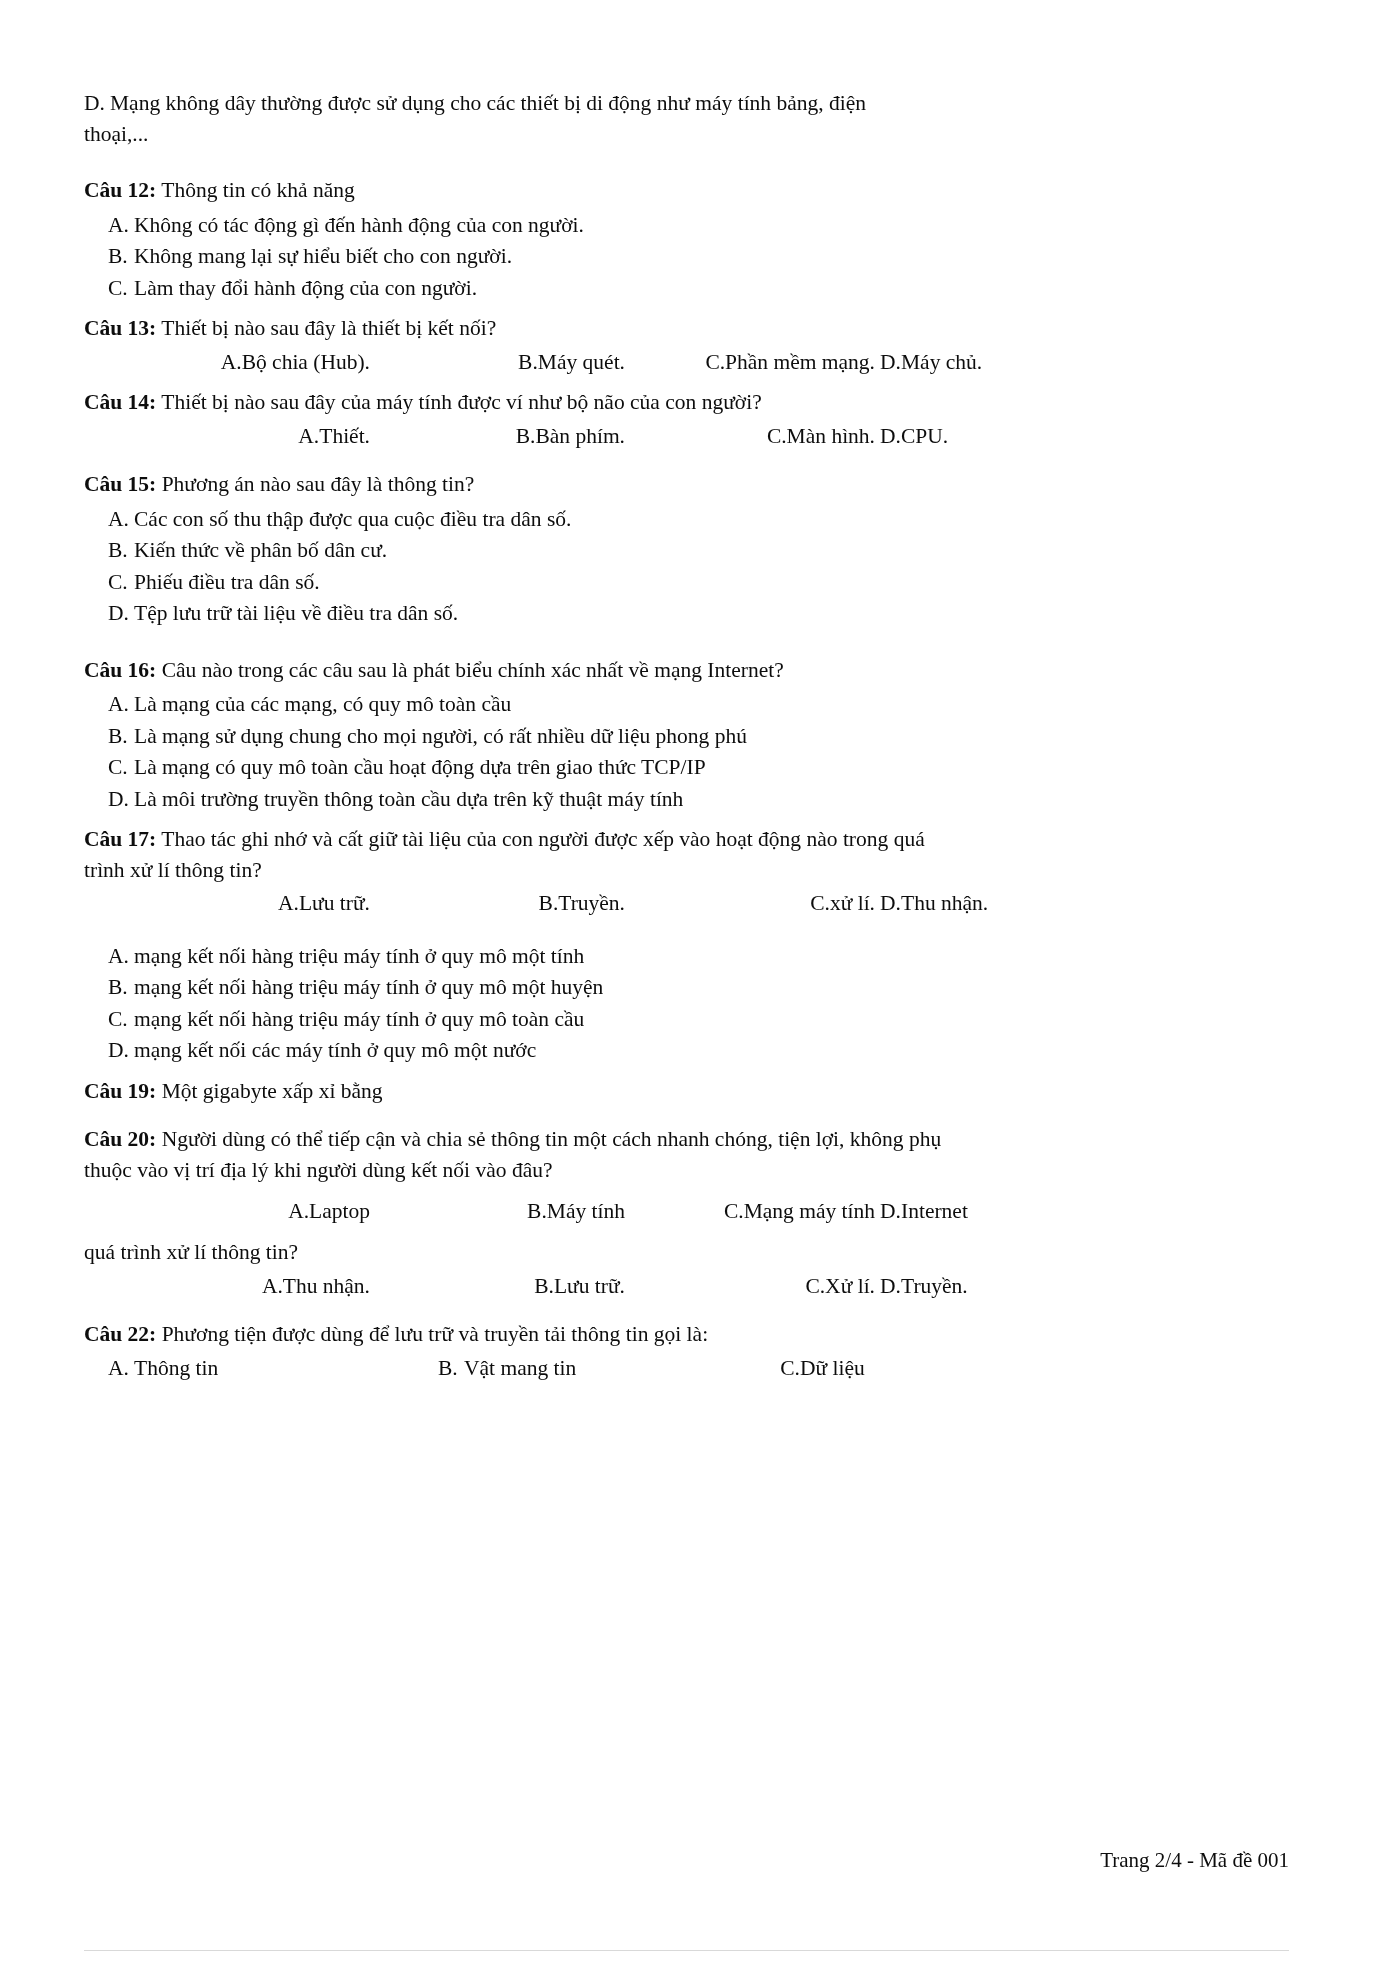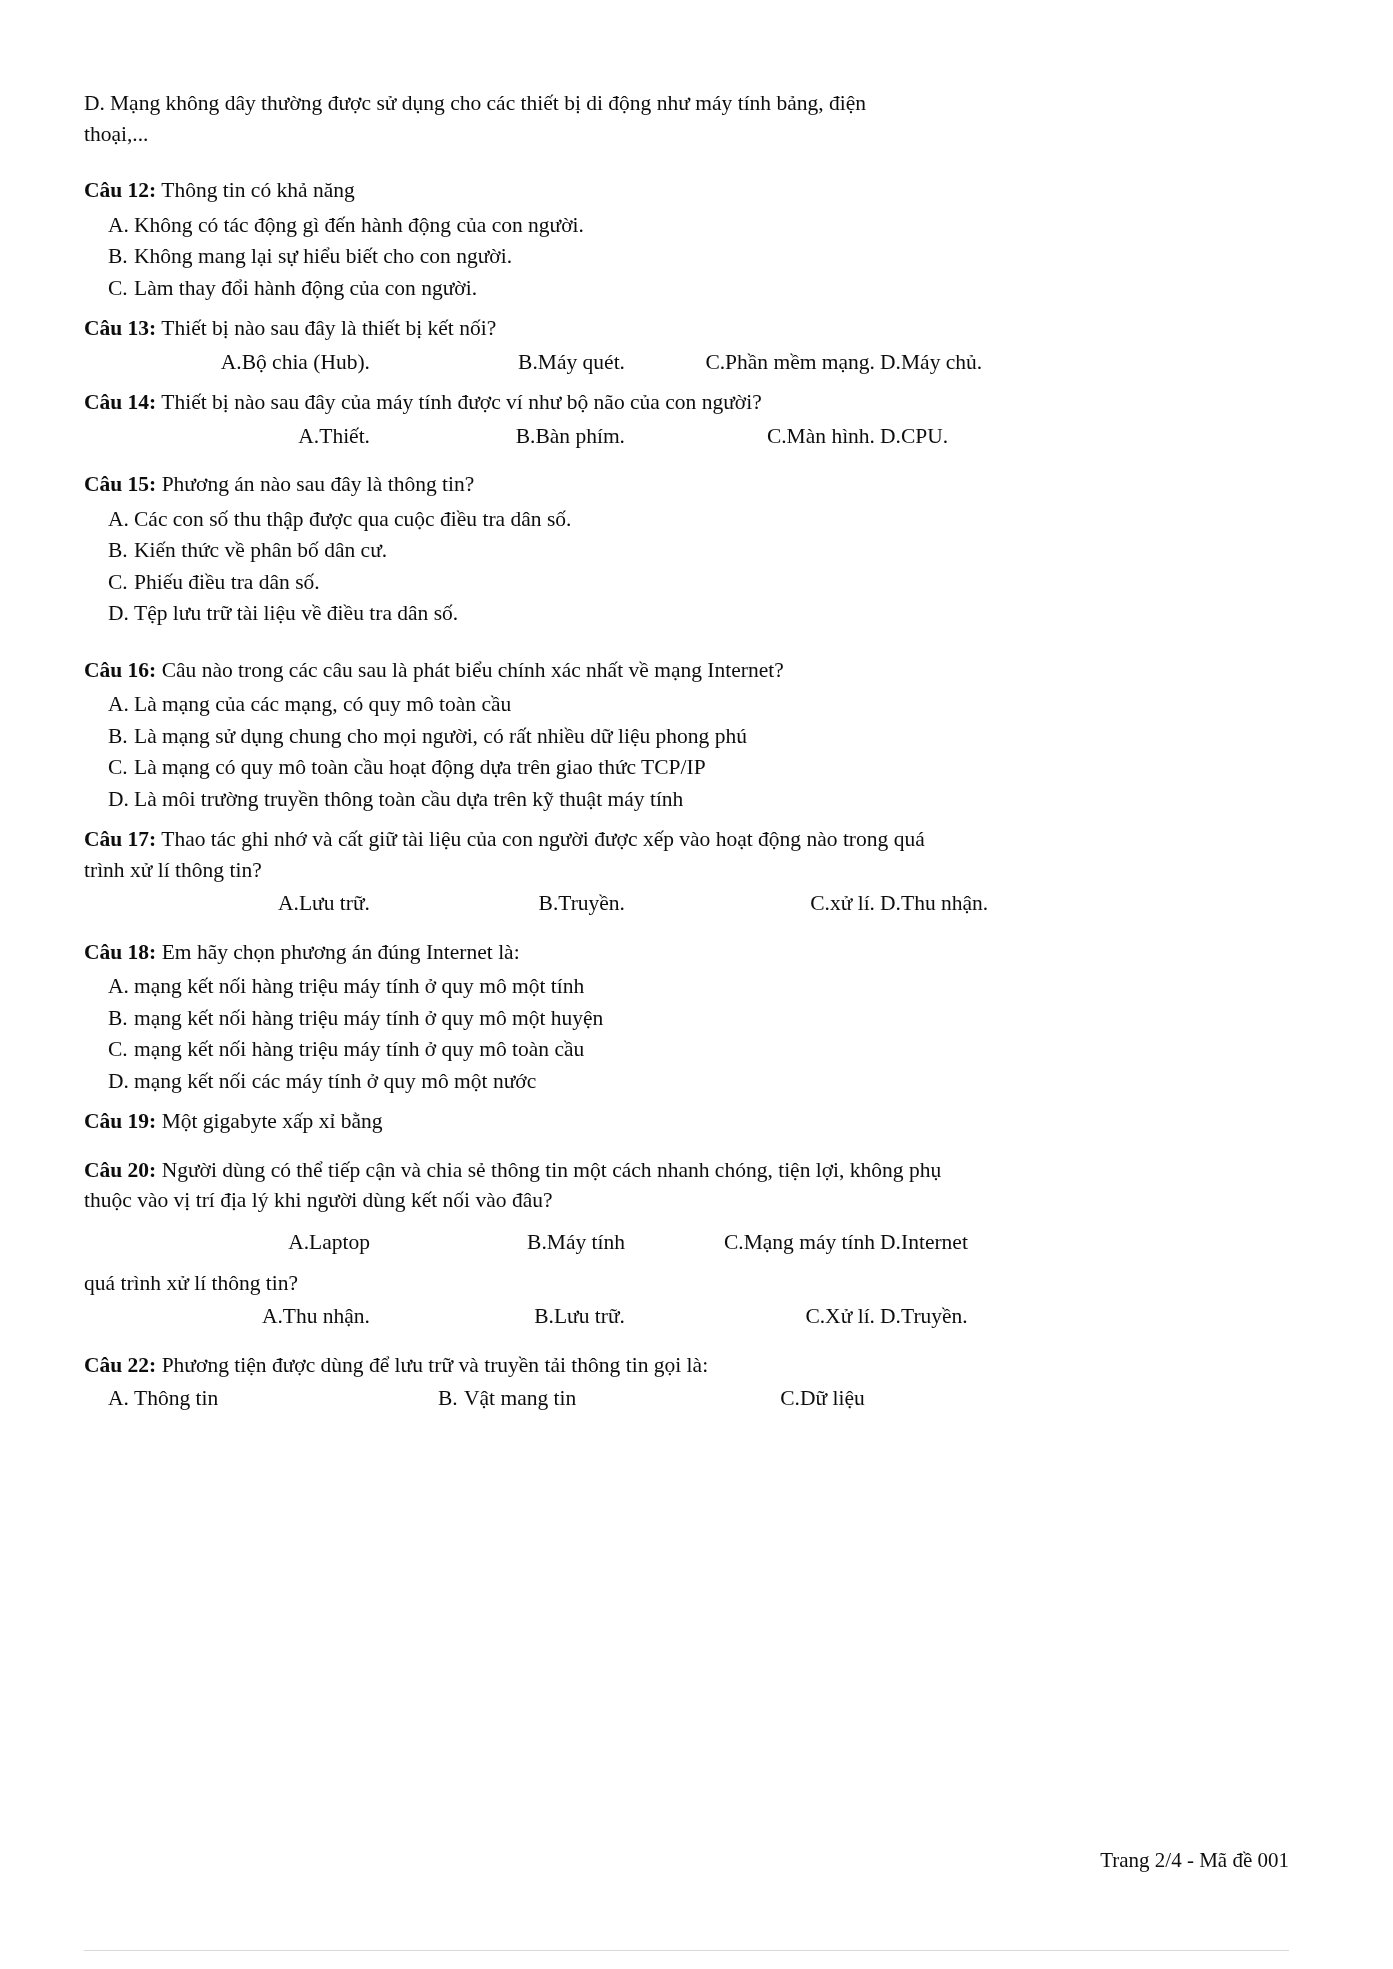--- a/index.html
+++ b/index.html
@@ -209,24 +209,20 @@
         <div class="opt"><span class="optkey">A.</span><span>Lưu trữ.</span></div>
         <div class="opt"><span class="optkey">B.</span><span>Truyền.</span></div>
         <div class="opt"><span class="optkey">C.</span><span>xử lí.</span></div>
         <div class="opt"><span class="optkey">D.</span><span>Thu nhận.</span></div>
       </div>
     </div>
 
     <div class="gap-sm"></div>
 
     <div class="qblock">
-      <div class="qline">
-        <span class="qlabel">Câu 18:</span>
-        <span class="qtext">Em hãy chọn phương án đúng Internet là:</span>
-      </div>
       <div class="opts-1">
         <div class="opt"><span class="optkey">A.</span><span>mạng kết nối hàng triệu máy tính ở quy mô một tính</span></div>
         <div class="opt"><span class="optkey">B.</span><span>mạng kết nối hàng triệu máy tính ở quy mô một huyện</span></div>
         <div class="opt"><span class="optkey">C.</span><span>mạng kết nối hàng triệu máy tính ở quy mô toàn cầu</span></div>
         <div class="opt"><span class="optkey">D.</span><span>mạng kết nối các máy tính ở quy mô một nước</span></div>
       </div>
     </div>
 
     <div class="qblock">
       <div class="qline">

